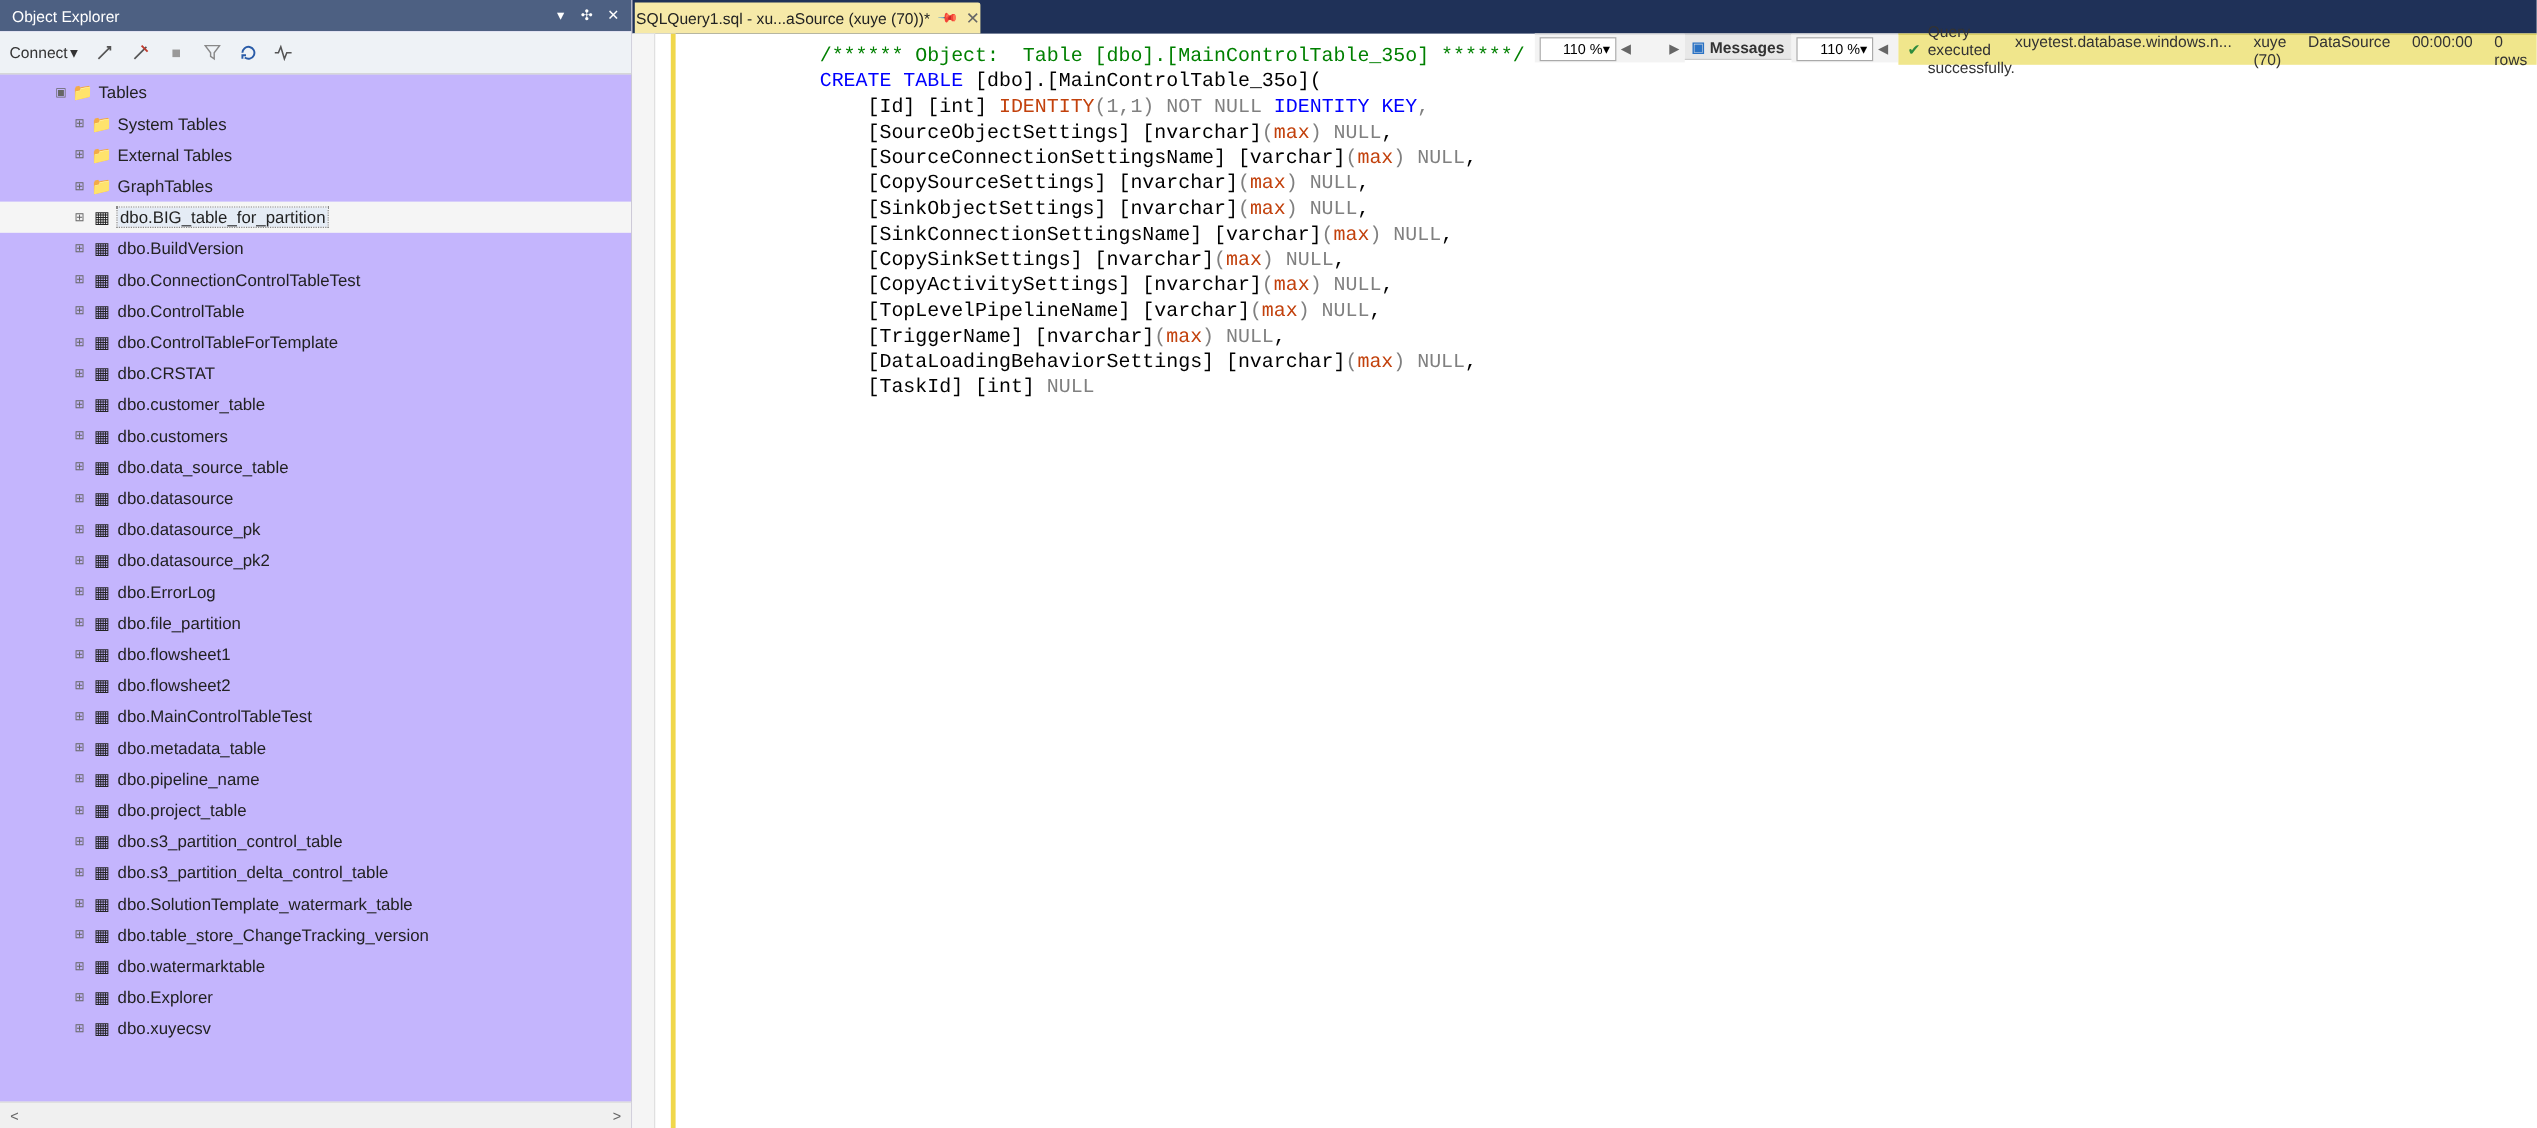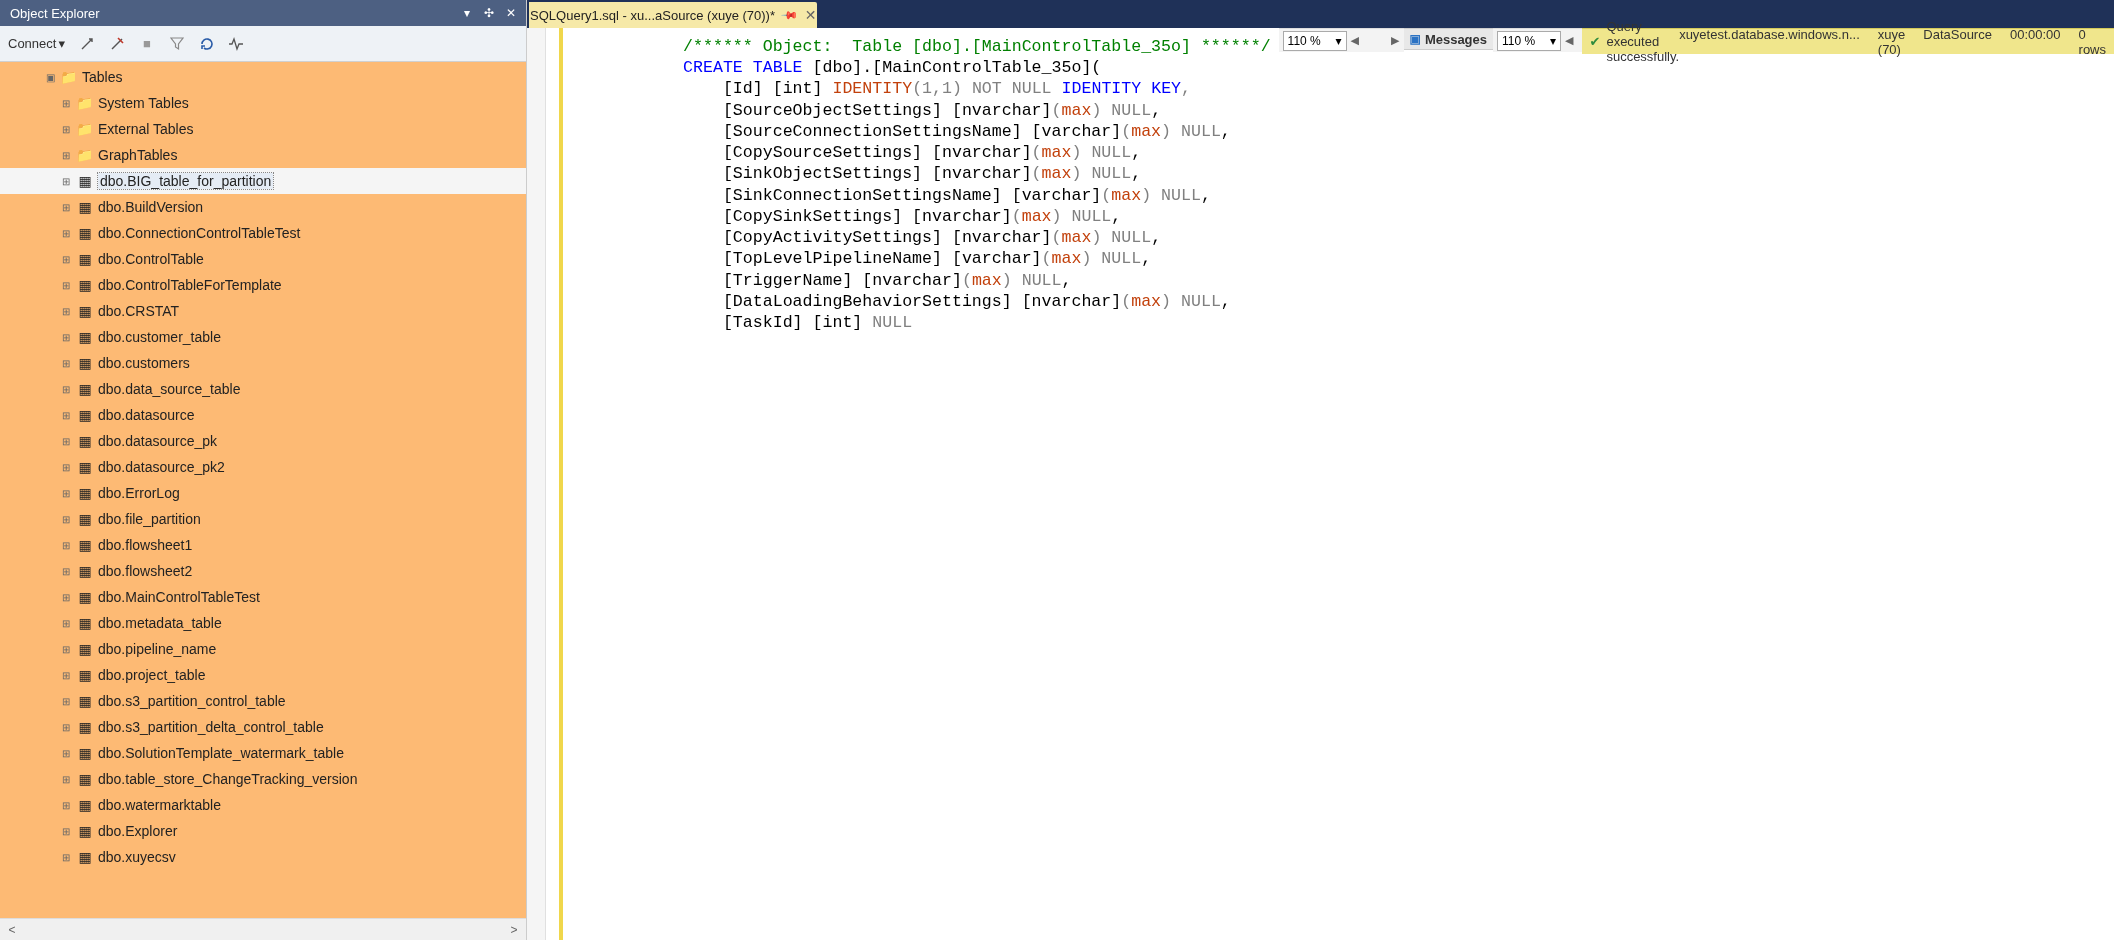--- a/index.html
+++ b/index.html
@@ -11,21 +11,21 @@
     height: 940px;
     width: 2114px;
     display: flex;
   }
   
   .object-explorer {
     width: 557px;
     border-right: 1px solid #ccc;
     display: flex;
     flex-direction: column;
-    background: #fdba74;
+    background: #c4b5fd;
   }
   .oe-titlebar {
     background: #4d6082;
     color: #fff;
     height: 26px;
     display: flex;
     align-items: center;
     padding: 0 4px 0 10px;
   }
   .oe-titlebar .title { flex: 1; }
@@ -129,21 +129,21 @@
   .c-gray{ color:#808080;text-align:right; }
   .c-func{ color:#c2410c; }
 
   .zoom-bar {
     height:24px; background:#f3f3f3; border-top:1px solid #ddd;
     display:flex; align-items:center; padding:0 4px; gap:4px;
   }
   .zoom-combo {
     width:64px; height:20px; border:1px solid #aaa; background:#fff;
     display:flex; align-items:center; padding:0 4px; font-size:12px;
-    justify-content:space-between;
+    justify-content:flex-end;
   }
   .hscroll-track{
     flex:1; height:16px; background:#e8e8e8; position:relative; margin:0 12px;
   }
   .hscroll-thumb{
     position:absolute; left:0; top:0; height:100%; width:50%; background:#c8c8c8;
   }
   .hscroll-arrow{ color:#666; font-size:11px; }
 
   .messages-header{

